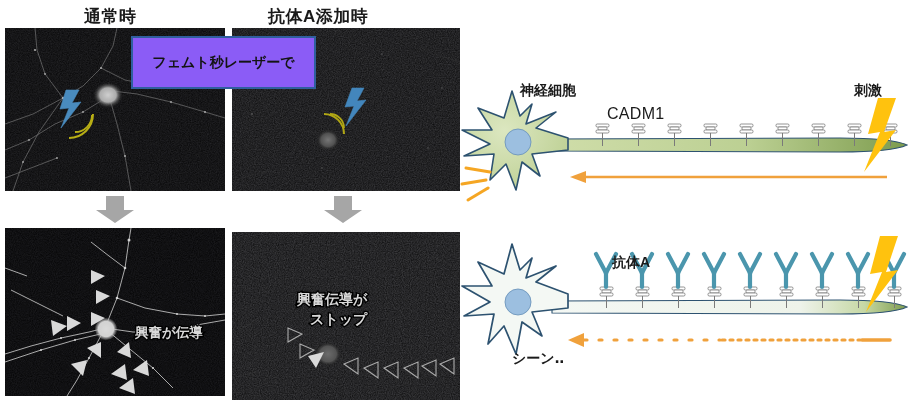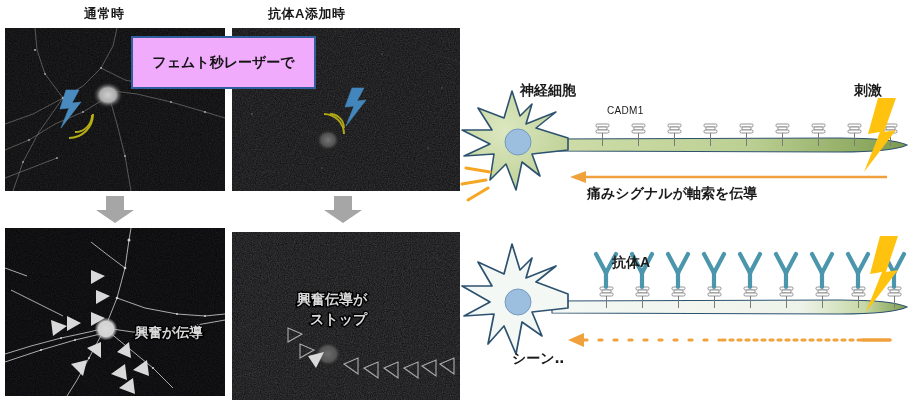--- a/index.html
+++ b/index.html
@@ -2,52 +2,52 @@
 <html><head>
 <meta charset="utf-8">
 <style>
   html,body{margin:0;padding:0;background:#ffffff;}
   body{width:913px;height:401px;position:relative;overflow:hidden;
        font-family:"Liberation Sans","DejaVu Sans",sans-serif;}
 
   .stage{position:absolute;left:0;top:0;width:913px;height:401px;}
 
   
-  .col-title{position:absolute;font-size:13px;font-weight:bold;color:#1a1a1a;
+  .col-title{position:absolute;font-size:17px;font-weight:bold;color:#1a1a1a;
              white-space:nowrap;letter-spacing:.5px;}
   #title-normal{left:84px;top:5px;}
   #title-anti{left:268px;top:5px;}
 
   
   .panel{position:absolute;overflow:hidden;background:#050505;}
   .panel .grain{position:absolute;inset:0;opacity:.85;}
 
   #panel-tl{left:5px;  top:28px; width:220px;height:163px;}
   #panel-tr{left:232px;top:28px; width:228px;height:163px;}
   #panel-bl{left:5px;  top:228px;width:220px;height:168px;}
   #panel-br{left:232px;top:232px;width:228px;height:168px;}
 
   
   #callout{position:absolute;left:131px;top:36px;width:185px;height:53px;
-           background:#f0abfc;border:2px solid #2f5f9e;box-sizing:border-box;
+           background:#8b5cf6;border:2px solid #2f5f9e;box-sizing:border-box;
            display:flex;align-items:center;justify-content:center;
            text-align:center;font-size:14px;font-weight:bold;color:#141414;
            line-height:1.3;z-index:6;}
 
   
   .gray-arrow{position:absolute;z-index:5;}
 
   
   .diag{position:absolute;}
   #diag-top{left:460px;top:72px;width:453px;height:140px;}
   #diag-bot{left:460px;top:232px;width:453px;height:168px;}
 
   .dlabel{position:absolute;font-size:14px;font-weight:bold;color:#1a1a1a;
           white-space:nowrap;}
-  .dlabel.cadm{font-weight:normal;font-size:10px;letter-spacing:.3px;}
+  .dlabel.cadm{font-weight:normal;font-size:16px;letter-spacing:.3px;}
 </style>
 </head>
 <body>
 
 <div class="stage">
 
   <div class="col-title" id="title-normal">通常時</div>
   <div class="col-title" id="title-anti">抗体A添加時</div>
 
   <div class="panel" id="panel-tl">
@@ -354,21 +354,20 @@
 
       <g>
         <line x1="122" y1="105" x2="427" y2="105" stroke="#f0a13c" stroke-width="2.6"></line>
         <path d="M110 105 L126 99 L126 111 Z" fill="#f0a13c"></path>
       </g>
     </svg>
 
     <div class="dlabel" style="left:60px;top:10px;">神経細胞</div>
     <div class="dlabel cadm" style="left:147px;top:33px;">CADM1</div>
     <div class="dlabel" style="left:394px;top:10px;">刺激</div>
-    <div class="dlabel" style="left:127px;top:113px;">痛みシグナルが軸索を伝導</div>
   </div>
 
   <div class="diag" id="diag-bot">
     <svg width="453" height="168" viewBox="0 0 453 168">
       <defs>
         <linearGradient id="axonGrad2" x1="0" y1="0" x2="1" y2="0">
           <stop offset="0%" stop-color="#f4f8f4"></stop>
           <stop offset="70%" stop-color="#eef3ea"></stop>
           <stop offset="88%" stop-color="#c6d8a5"></stop>
           <stop offset="100%" stop-color="#7d9c4e"></stop>

